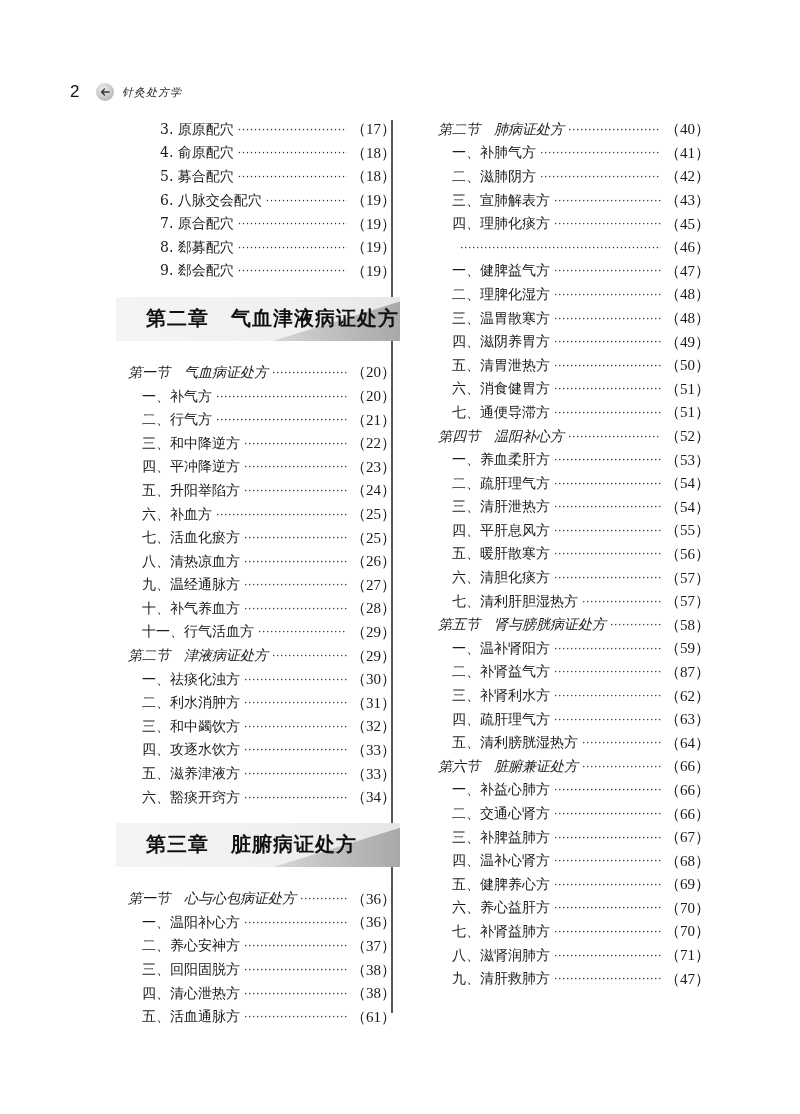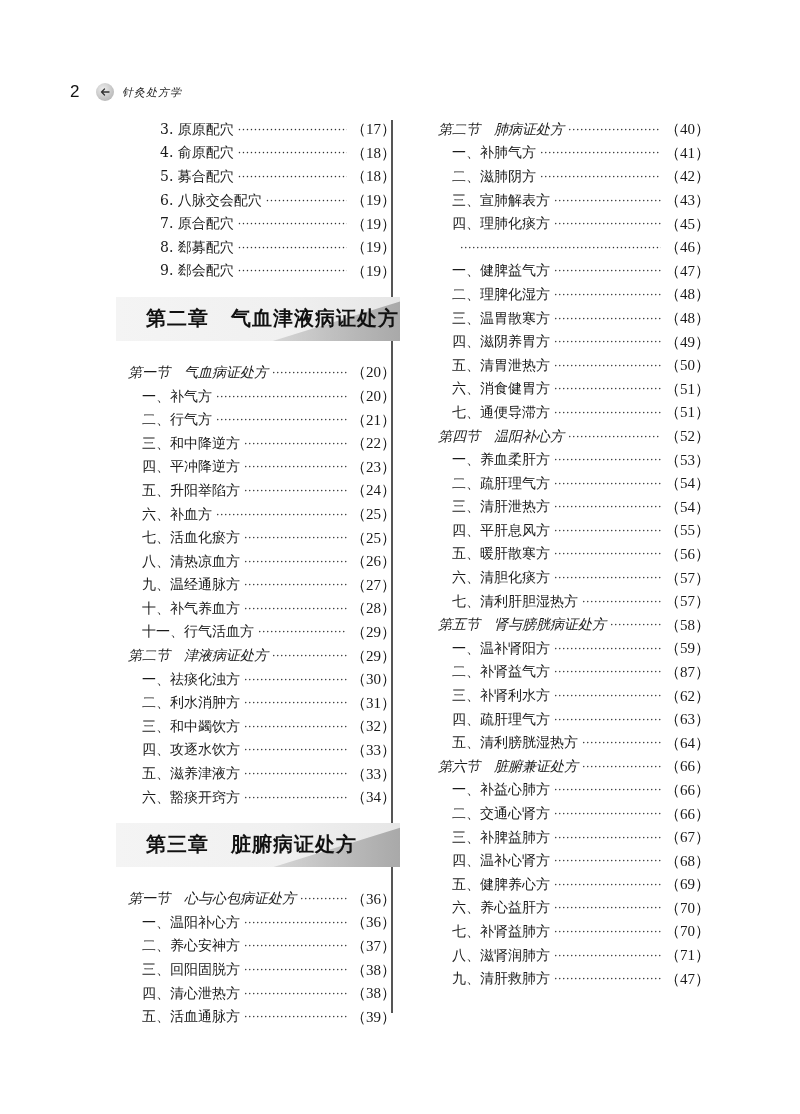--- a/index.html
+++ b/index.html
@@ -303,21 +303,21 @@
       <span class="page">（38）</span>
     </div>
   <div class="row item">
       <span class="label">四、清心泄热方</span>
       <span class="dots"></span>
       <span class="page">（38）</span>
     </div>
   <div class="row item">
       <span class="label">五、活血通脉方</span>
       <span class="dots"></span>
-      <span class="page">（39）</span>
+      <span class="page">（61）</span>
     </div>
 </div>
 
 <div class="col col-right">
 
   <div class="row section">
     <span class="label">第二节　肺病证处方</span>
       <span class="dots"></span>
       <span class="page">（40）</span>
   </div>

